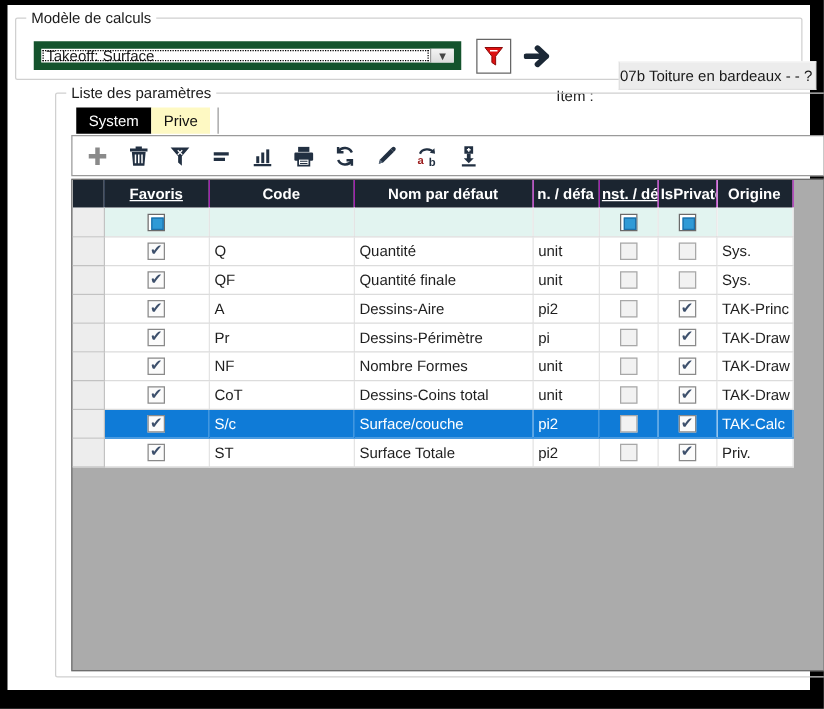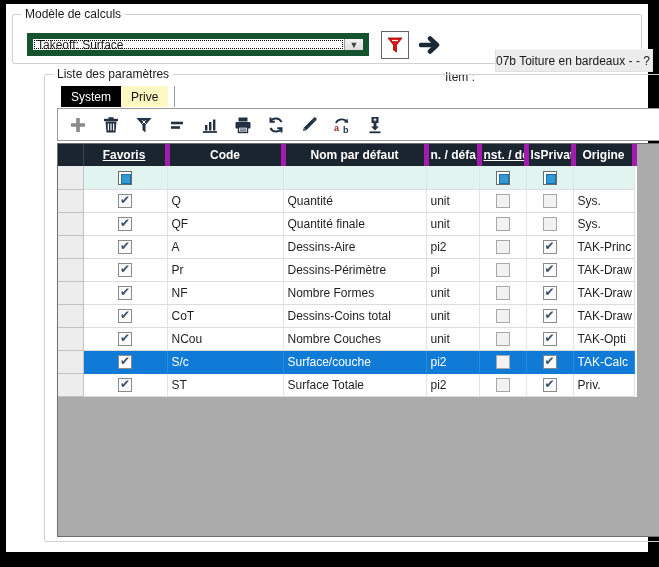--- a/index.html
+++ b/index.html
@@ -92,21 +92,21 @@
   table.ptable col.c-code { width: 116px; }
   table.ptable col.c-nom { width: 143px; }
   table.ptable col.c-unit { width: 53px; }
   table.ptable col.c-inst { width: 47px; }
   table.ptable col.c-priv { width: 47px; }
   table.ptable col.c-orig { width: 61px; }
 
   table.ptable th {
     background: #1b2530; color: #fff; font-weight: bold; font-size: 12px;
     height: 22px; padding: 0 2px; white-space: nowrap; overflow: hidden;
-    border-right: 5px solid #a21caf; text-align: center;
+    border-right: 1px solid #a21caf; text-align: center;
   }
   table.ptable th.u { text-decoration: underline; }
   table.ptable th.sel-h { border-right: 1px solid #39465a; }
   table.ptable td {
     height: 23px; padding: 0 4px; font-size: 12px; color: #1e1e1e;
     border-right: 1px solid #e4e4e4; border-bottom: 1px solid #dcdcdc;
     white-space: nowrap; overflow: hidden; background: #fff;
   }
   table.ptable td.sel-cell {
     background: #ededed; border-right: 1px solid #c2c2c2; border-bottom: 1px solid #c2c2c2;
@@ -337,30 +337,20 @@
             <tr>
               <td class="sel-cell"></td>
               <td class="center"><span class="cb checked"></span></td>
               <td>CoT</td>
               <td>Dessins-Coins total</td>
               <td>unit</td>
               <td class="center"><span class="cb"></span></td>
               <td class="center"><span class="cb checked"></span></td>
               <td>TAK-Draw</td>
             </tr>
-            <tr>
-              <td class="sel-cell"></td>
-              <td class="center"><span class="cb checked"></span></td>
-              <td>NCou</td>
-              <td>Nombre Couches</td>
-              <td>unit</td>
-              <td class="center"><span class="cb"></span></td>
-              <td class="center"><span class="cb checked"></span></td>
-              <td>TAK-Opti</td>
-            </tr>
             <tr class="selected">
               <td class="sel-cell"></td>
               <td class="center"><span class="cb checked"></span></td>
               <td>S/c</td>
               <td>Surface/couche</td>
               <td>pi2</td>
               <td class="center"><span class="cb"></span></td>
               <td class="center"><span class="cb checked"></span></td>
               <td>TAK-Calc</td>
             </tr>

